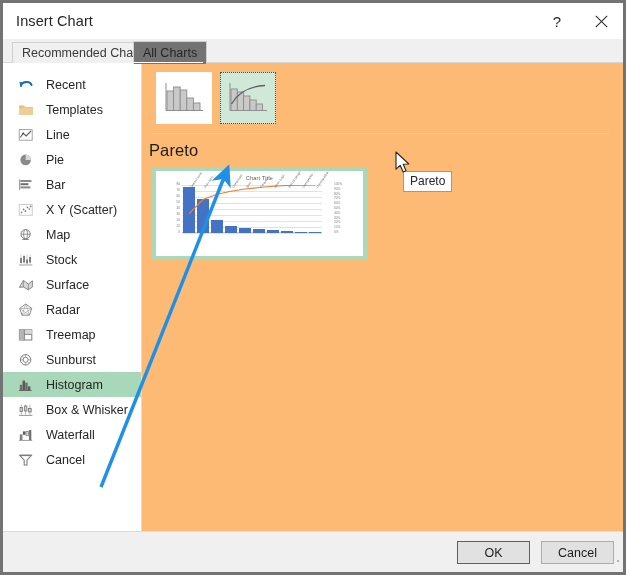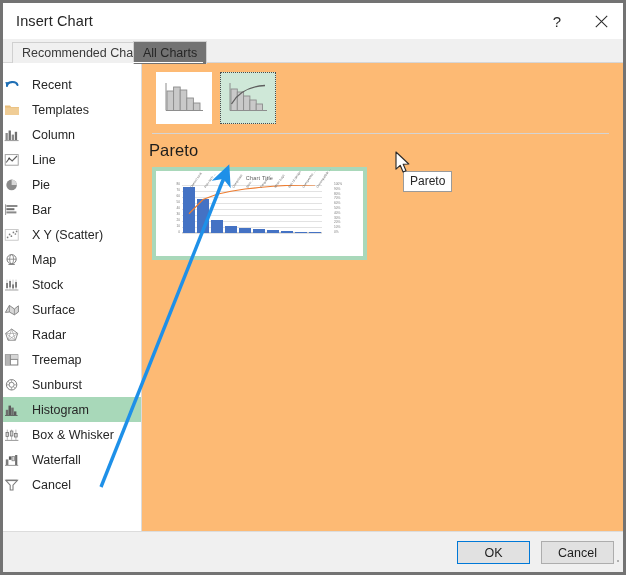--- a/index.html
+++ b/index.html
@@ -51,21 +51,21 @@
   
   .content{
     flex:1 1 auto;display:flex;background:#ffffff;position:relative;
     border-bottom:1px solid #dcdcdc;
   }
   .sidebar{
     flex:0 0 139px;width:139px;box-sizing:border-box;
     border-right:1px solid #dcdcdc;padding-top:9px;background:#ffffff;
   }
   .side-item{
-    height:25px;display:flex;align-items:center;
+    height:25px;display:flex;align-items:center;padding-left:14px;
     font-size:12.5px;color:#262626;cursor:default;box-sizing:border-box;
   }
   .side-item.selected{background:#a8d8b9;}
   .side-ico{
     width:18px;height:17px;margin-right:11px;flex:0 0 18px;
     display:flex;align-items:center;justify-content:center;
   }
   .side-ico svg{display:block;}
   .side-label{white-space:nowrap;}
 
@@ -188,32 +188,20 @@
       <div class="side-item">
         <span class="side-ico">
           <svg width="16" height="14" viewBox="0 0 16 14">
             <path d="M1 2.5 H6 L7.2 4 H15 V12 H1 Z" fill="#e8bd7a"></path>
             <path d="M1 4.6 H15 V12 H1 Z" fill="#f0cd96"></path>
           </svg>
         </span>
         <span class="side-label">Templates</span>
       </div>
 
-      <div class="side-item">
-        <span class="side-ico">
-          <svg width="16" height="14" viewBox="0 0 16 14">
-            <rect x="1.5" y="5" width="2.3" height="7" fill="#8a8a8a"></rect>
-            <rect x="4.6" y="2.5" width="2.3" height="9.5" fill="#6f6f6f"></rect>
-            <rect x="7.7" y="6.6" width="2.3" height="5.4" fill="#8a8a8a"></rect>
-            <rect x="10.8" y="3.8" width="2.3" height="8.2" fill="#6f6f6f"></rect>
-            <path d="M0.6 12.6 H14.6" stroke="#8a8a8a" stroke-width="0.9"></path>
-          </svg>
-        </span>
-        <span class="side-label">Column</span>
-      </div>
 
       <div class="side-item">
         <span class="side-ico">
           <svg width="16" height="14" viewBox="0 0 16 14">
             <rect x="1.2" y="1.6" width="13" height="10.6" fill="none" stroke="#9a9a9a" stroke-width="0.9"></rect>
             <path d="M2.2 9.5 L5.2 5.4 L8.2 8 L13 3" stroke="#5f5f5f" stroke-width="1.1" fill="none"></path>
             <circle cx="5.2" cy="5.4" r="0.9" fill="#4a4a4a"></circle>
           </svg>
         </span>
         <span class="side-label">Line</span>

